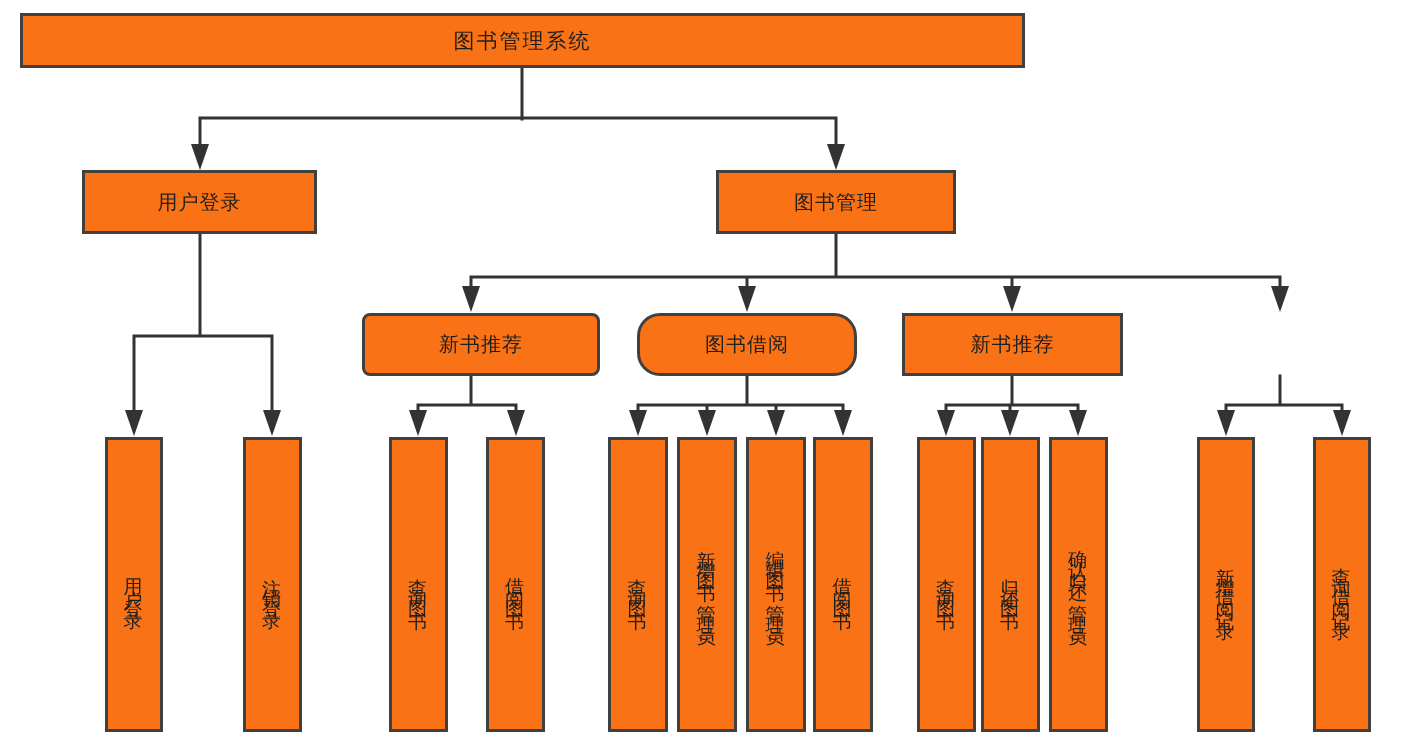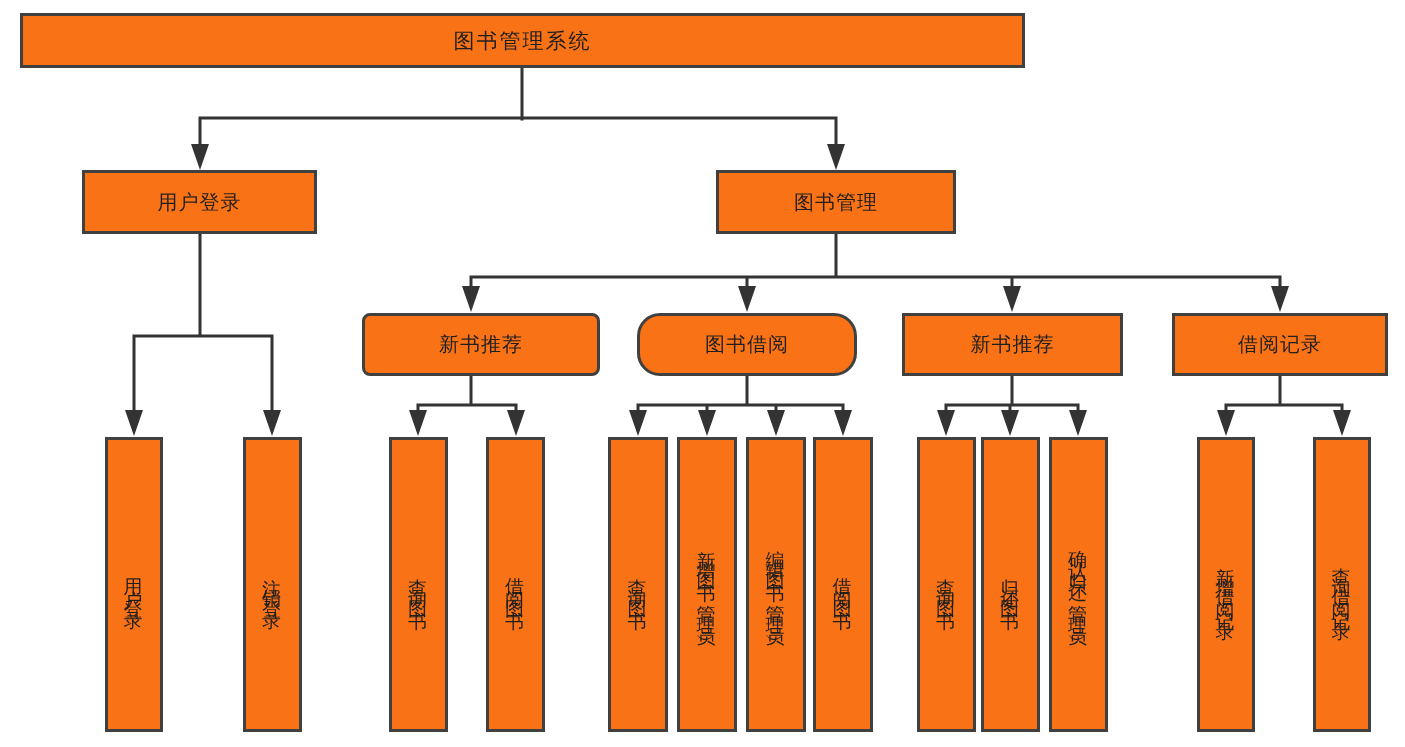--- a/index.html
+++ b/index.html
@@ -114,21 +114,20 @@
   </svg>
 
   <div class="node h-node root-node n-root">图书管理系统</div>
 
   <div class="node h-node n-user-login">用户登录</div>
   <div class="node h-node n-book-mgmt">图书管理</div>
 
   <div class="node h-node n-new-books">新书推荐</div>
   <div class="node h-node n-book-borrow">图书借阅</div>
   <div class="node h-node n-current">新书推荐</div>
-  <div class="node h-node n-records">借阅记录</div>
 
   <div class="node v-node leaf n-leaf-0">
     <span>用户登录</span>
   </div>
   <div class="node v-node leaf n-leaf-1">
     <span>注销登录</span>
   </div>
   <div class="node v-node leaf n-leaf-2">
     <span>查询图书</span>
   </div>

